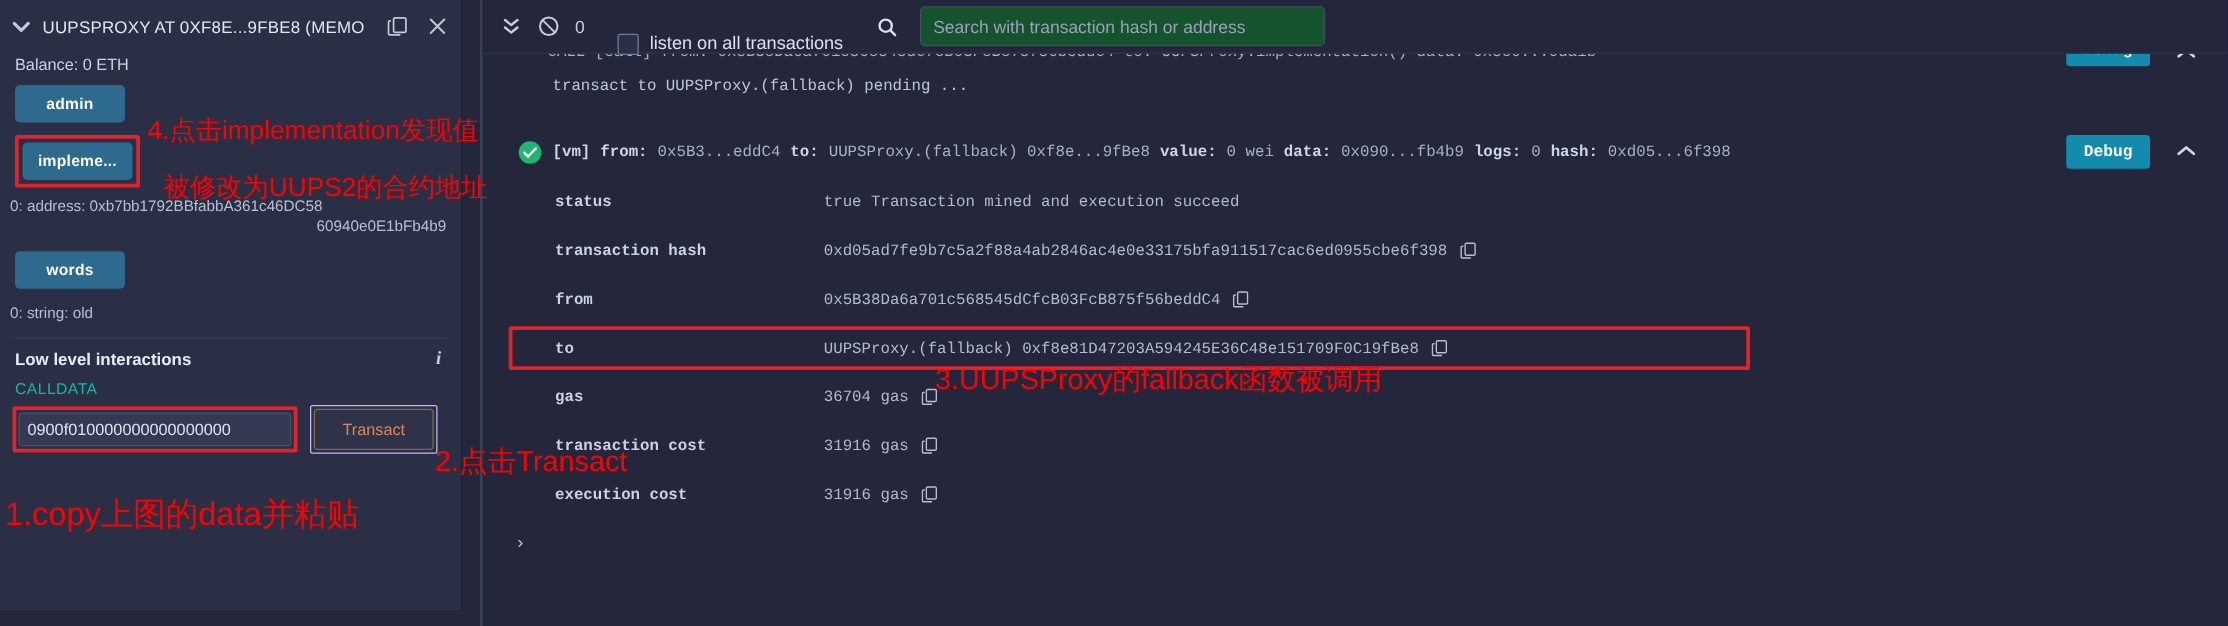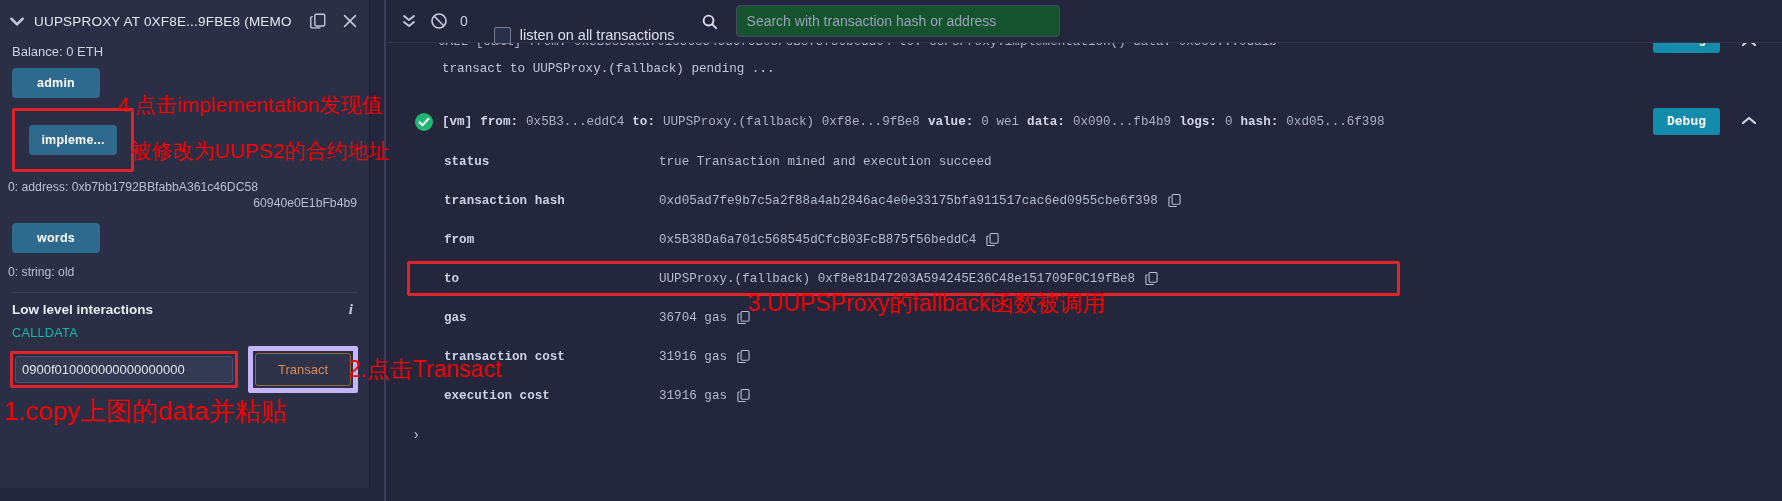--- a/index.html
+++ b/index.html
@@ -81,21 +81,21 @@
     text-align: center;
     cursor: pointer;
     display: block;
     letter-spacing: .2px;
   }
   .fn-row { padding: 5px 12px; }
   .fn-row.boxed { padding: 5px 12px; }
   .outbox {
     border: 3px solid #e1232b;
     display: inline-block;
-    padding: 14px;
+    padding: 3px;
     border-radius: 2px;
   }
   .decoded {
     font-size: 12.2px;
     color: #b9bfd2;
     padding: 2px 12px 2px 8px;
     line-height: 1.35;
   }
 
   .divider {
@@ -137,21 +137,21 @@
     box-sizing: border-box;
     background: #343a52;
     border: 1px solid #4a5070;
     color: #dfe3ef;
     font-family: "Liberation Sans", sans-serif;
     font-size: 13px;
     padding: 5px 6px;
     border-radius: 3px;
     outline: none;
   }
-  .transact-wrap { border: 5px solid #c4b5fd; border-radius: 2px; padding: 2px; }
+  .transact-wrap { border: 1px solid #c4b5fd; border-radius: 2px; padding: 2px; }
   .transact-btn {
     background: #2e3349;
     color: #d98a5a;
     border: 1px solid #8a6a3a;
     border-radius: 3px;
     font-family: "Liberation Sans", sans-serif;
     font-size: 13px;
     padding: 8px 22px;
     cursor: pointer;
   }

